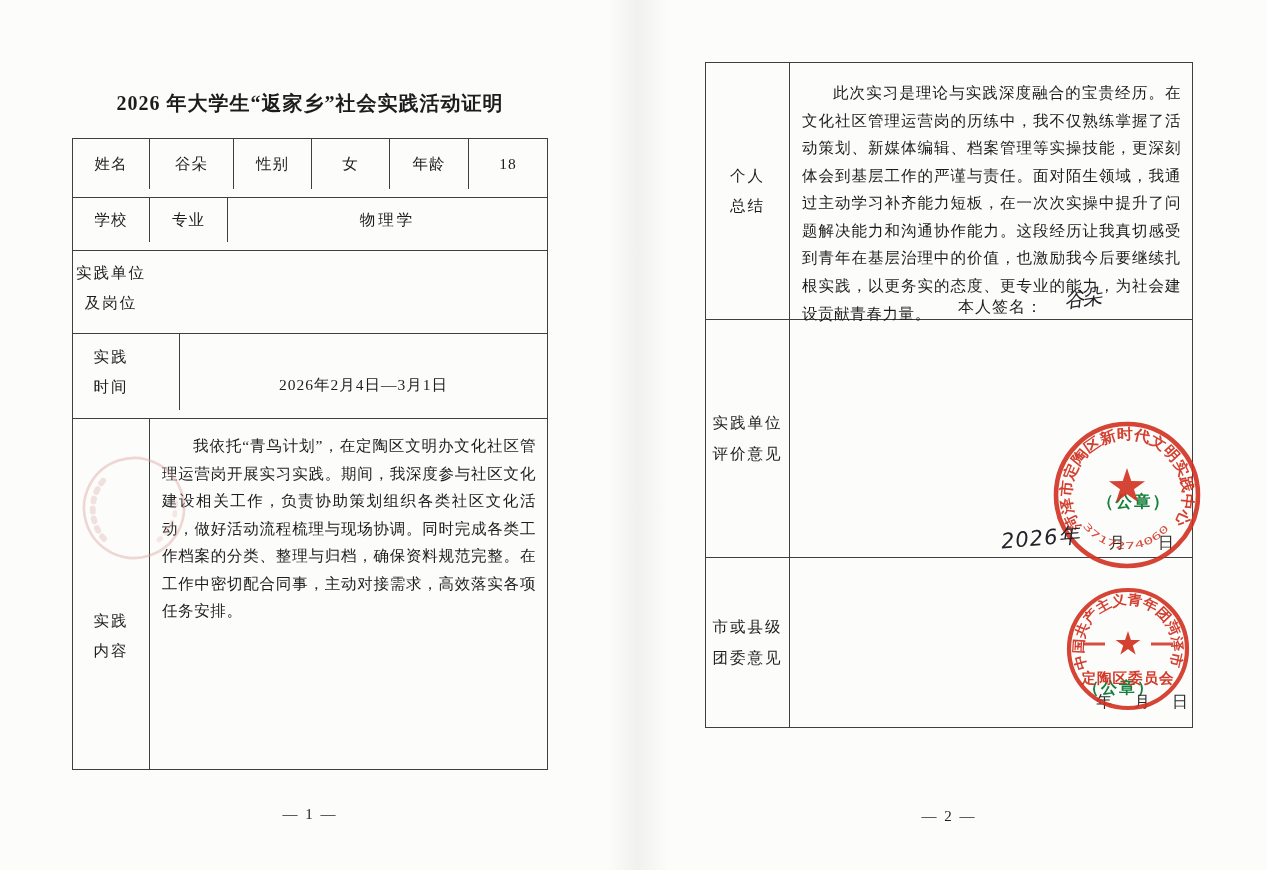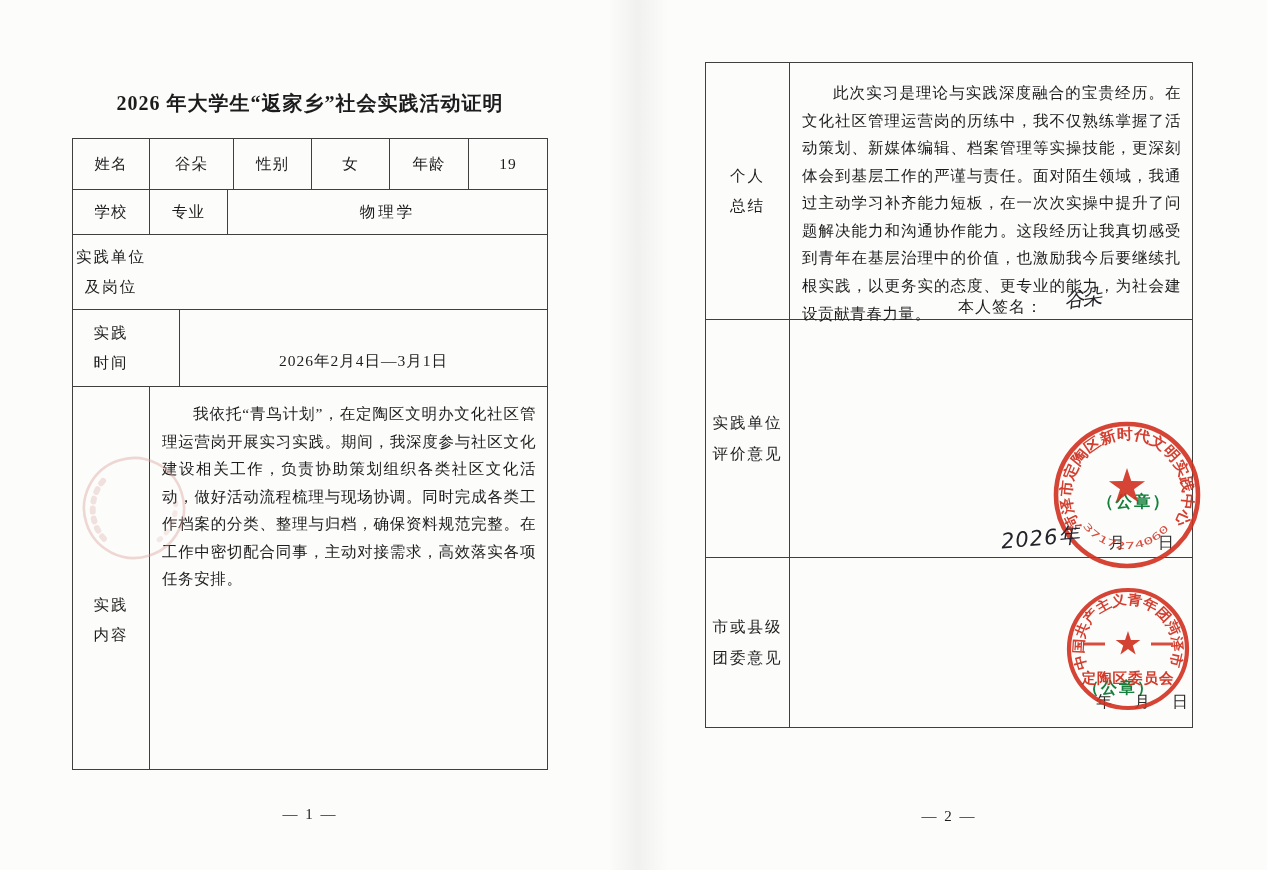--- a/index.html
+++ b/index.html
@@ -53,29 +53,29 @@
 </style>
 </head>
 <body>
 
 <div id="canvas">
 
   <div class="gutter"></div>
 
   <div class="doc-title">2026 年大学生“返家乡”社会实践活动证明</div>
 
-  <div class="sheet-table" style="left:72px;top:138px;width:476px;height:632px;">
+  <div class="sheet-table" style="left:72px;top:138px;width:476px;height:632px;gap:8px;">
 
     <div class="trow" style="height:50px;">
       <div class="cell" style="width:76px;">姓名</div>
       <div class="cell" style="width:84px;">谷朵</div>
       <div class="cell" style="width:78px;">性别</div>
       <div class="cell" style="width:78px;">女</div>
       <div class="cell" style="width:79px;">年龄</div>
-      <div class="cell" style="flex:1;">19</div>
+      <div class="cell" style="flex:1;">18</div>
     </div>
 
     <div class="trow" style="height:45px;">
       <div class="cell" style="width:76px;">学校</div>
       <div class="cell" style="width:78px;">专业</div>
       <div class="cell spread" style="flex:1;">物理学</div>
     </div>
 
     <div class="trow" style="height:75px;">
       <div class="cell" style="width:76px;">

